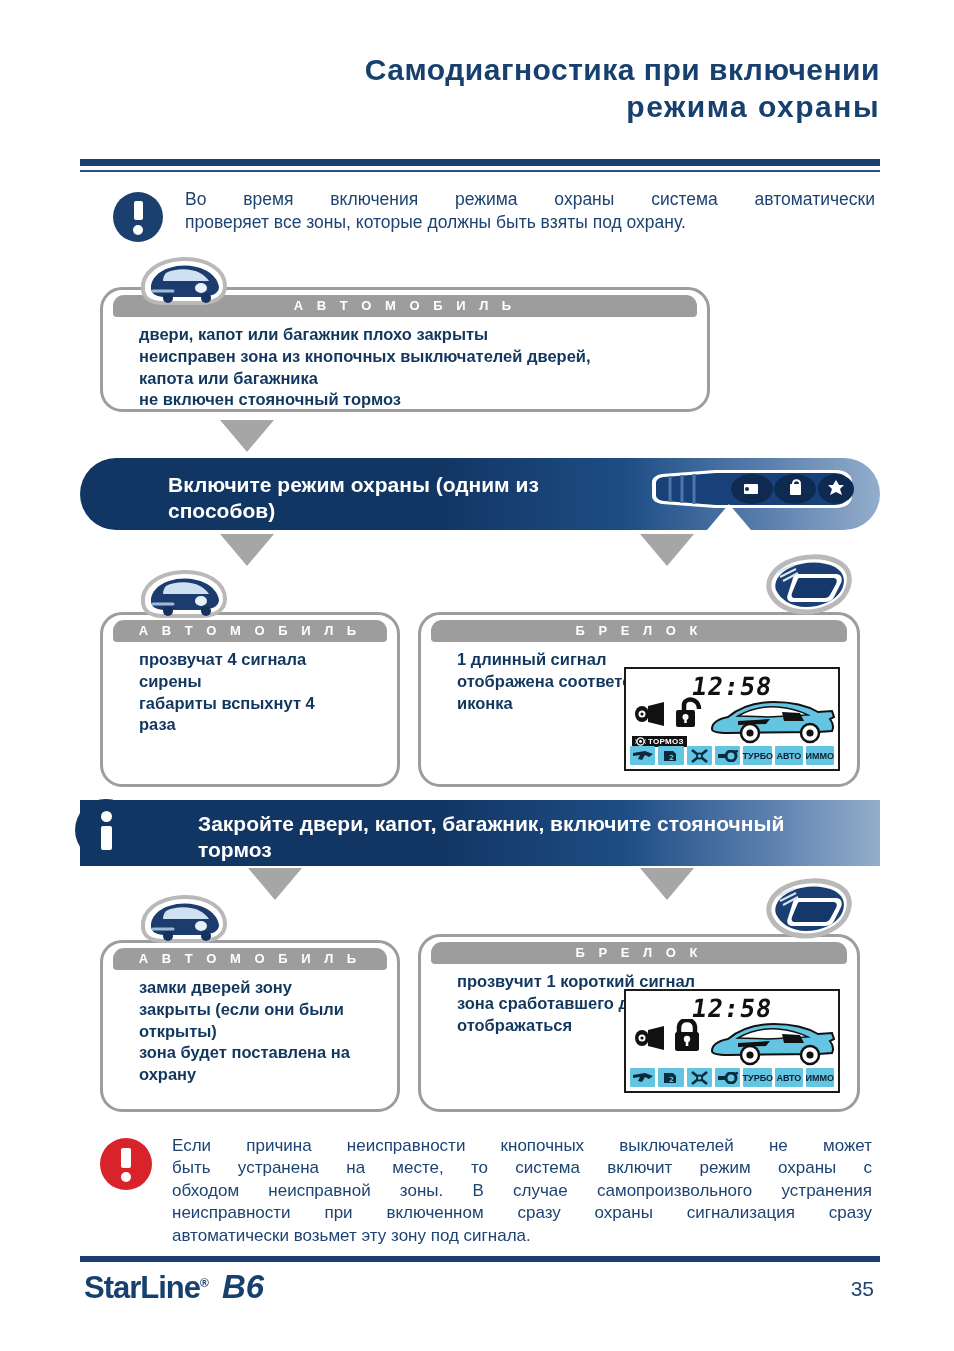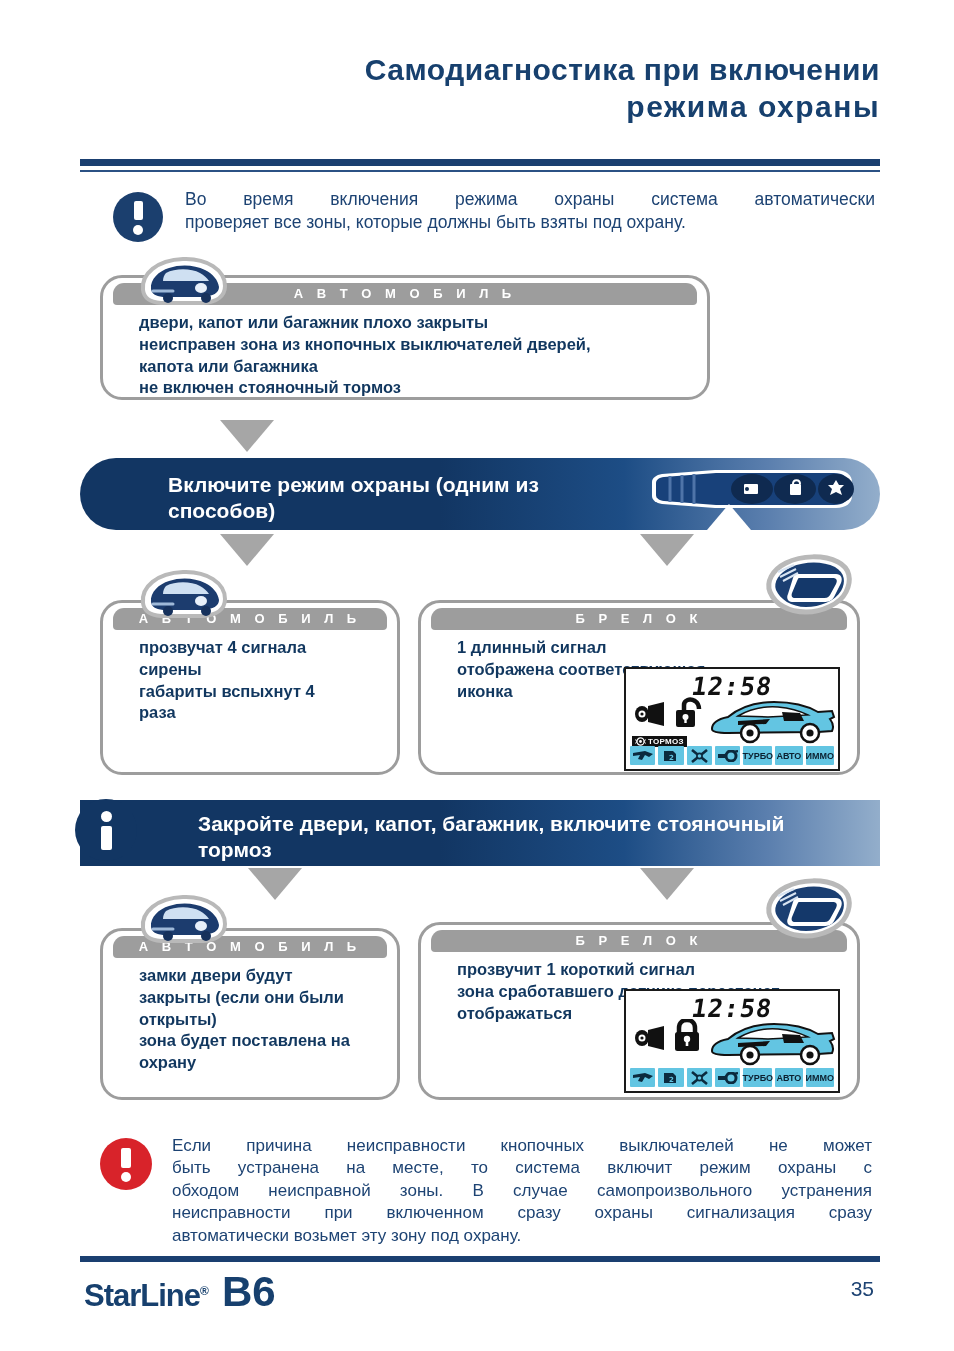--- a/index.html
+++ b/index.html
@@ -44,20 +44,21 @@
   .note-text{
     margin-left:92px; font-size:17.5px; line-height:1.3; color:#1d4373;
     text-align:justify; width:690px;
   }
   .note-text .j{ display:block; text-align:justify; text-align-last:justify; }
 
   
   .card{
     position:absolute; border:3px solid #9d9d9d; border-radius:22px;
     background:#ffffff;
+    margin-top:12px;
   }
   .card-hd{
     position:absolute; left:10px; right:10px; top:5px; height:22px;
     background:#9d9d9d; border-radius:11px 11px 4px 4px;
     color:#ffffff; font-size:13px; font-weight:bold; letter-spacing:5px;
     text-align:center; line-height:22px;
   }
   .card-body{
     position:absolute; left:36px; right:14px; top:34px;
     font-size:16.5px; font-weight:bold; line-height:1.32; color:#11375f;
@@ -158,21 +159,21 @@
   
   .foot-rule{
     position:absolute; left:80px; top:1256px; width:800px; height:6px;
     background:#1a3f70;
   }
   .brand{
     position:absolute; left:84px; top:1268px;
     font-size:31px; font-weight:bold; color:#17406e; letter-spacing:-1px;
   }
   .brand .reg{ font-size:12px; vertical-align:super; }
-  .brand .model{ margin-left:14px; font-size:42px; letter-spacing:0; }
+  .brand .model{ margin-left:14px; font-size:33px; letter-spacing:0;font-style:italic; }
   .pageno{
     position:absolute; right:80px; top:1277px; font-size:21px; color:#1d4373;
   }
 </style>
 </head>
 <body>
 
 <div class="page">
 
   <div class="title">
@@ -359,21 +360,21 @@
       <span style="display:block">тормоз</span>
     </div>
   </div>
 
   <div class="arrow-down" style="left:248px; top:868px;"></div>
   <div class="arrow-down" style="left:640px; top:868px;"></div>
 
   <div class="card" style="left:100px; top:928px; width:300px; height:172px;">
     <div class="card-hd">А В Т О М О Б И Л Ь</div>
     <div class="card-body">
-      <span class="ln">замки двери будут</span>
+      <span class="ln">замки дверей зону</span>
       <span class="ln">закрыты (если они были</span>
       <span class="ln">открыты)</span>
       <span class="ln">зона будет поставлена на</span>
       <span class="ln">охрану</span>
     </div>
   </div>
   <div class="car-badge" style="left:133px; top:890px;">
     <svg viewBox="0 0 100 56" width="100" height="56">
       <path d="M10 38 C8 22 24 8 50 7 C74 6 92 18 92 34 C92 44 84 50 70 51 L28 51 C16 50 11 46 10 38 Z" fill="#ffffff" stroke="#b9b9b9" stroke-width="4"></path>
       <path d="M18 37 C17 27 26 19 36 16 C48 12 62 13 72 18 C80 22 85 28 86 35 C86 41 80 44 70 45 L30 45 C22 44 19 42 18 37 Z" fill="#1c3c6e"></path>
@@ -459,21 +460,21 @@
     </div>
   </div>
 
   <div class="warn">
     <div class="warn-icon"></div>
     <div class="warn-text">
       <span class="j">Если причина неисправности кнопочных выключателей не может</span>
       <span class="j">быть устранена на месте, то система включит режим охраны с</span>
       <span class="j">обходом неисправной зоны. В случае самопроизвольного устранения</span>
       <span class="j">неисправности при включенном сразу охраны сигнализация сразу</span>
-      <span class="j last">автоматически возьмет эту зону под охрану.</span>
+      <span class="j last">автоматически возьмет эту зону под сигнала.</span>
     </div>
   </div>
 
   <div class="foot-rule"></div>
   <div class="brand">
     <span>StarLine</span><span class="reg">®</span><span class="model">B6</span>
   </div>
   <div class="pageno">35</div>
 
 </div>

